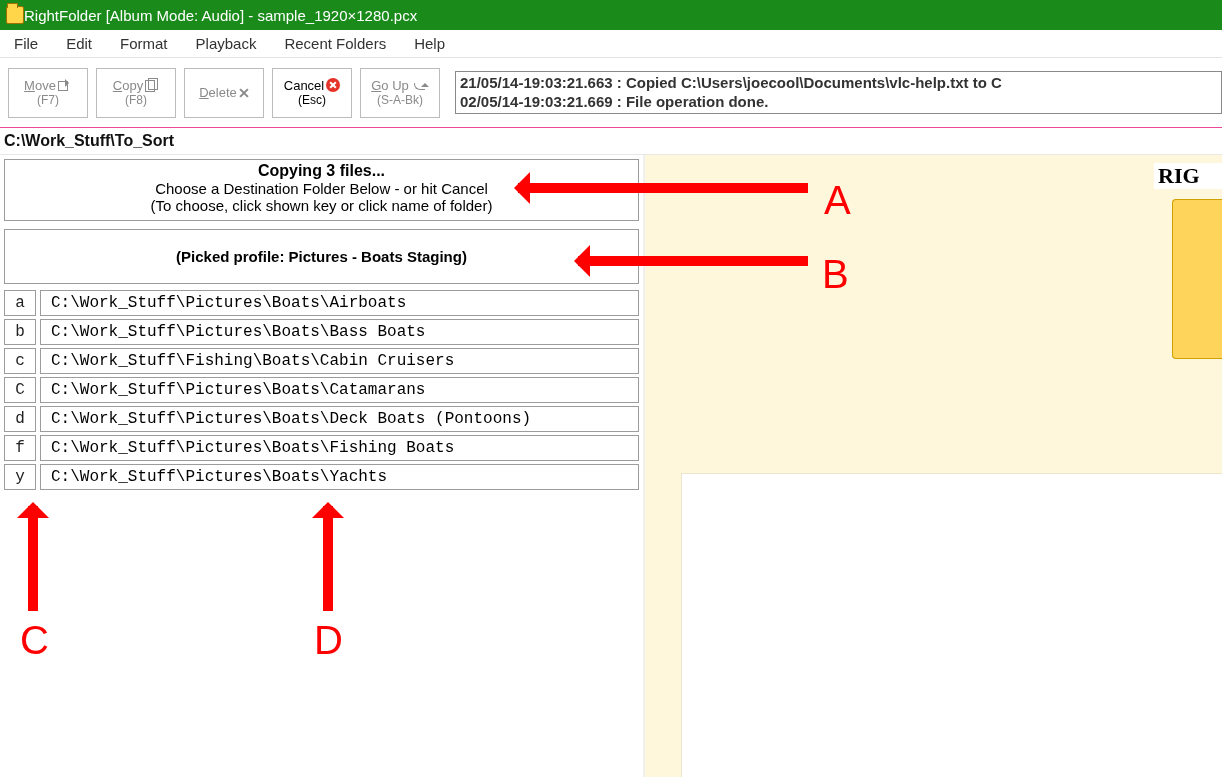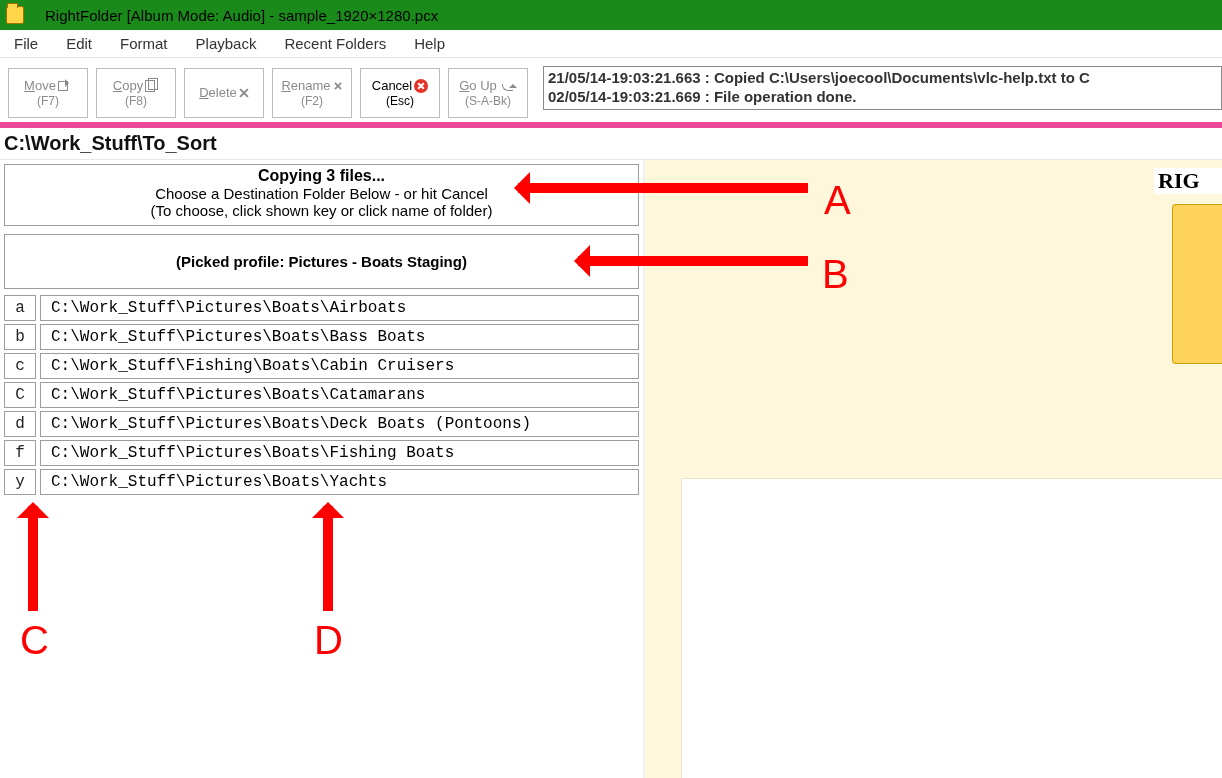--- a/index.html
+++ b/index.html
@@ -11,25 +11,25 @@
     width: 1222px;
     height: 778px;
     overflow: hidden;
     position: relative;
   }
 
   
   .titlebar {
     height: 30px;
     background: #1a8b1a;
-    color: #000000;
+    color: #ffffff;
     display: flex;
     align-items: center;
     padding: 0 6px;
-    gap: 21px;
+    gap: 0;
   }
   .app-icon {
     width: 18px; height: 18px;
     background: #ffd54a;
     border: 1px solid #a07000;
     border-radius: 2px;
     position: relative;
     flex: 0 0 18px;
   }
   .app-icon::before {
@@ -57,22 +57,22 @@
   .menubar .menu-item {
     padding: 3px 10px;
     color: #333;
     font-size: 15px;
     cursor: default;
   }
 
   
   .toolbar-row {
     display: flex;
-    align-items: flex-start;
-    border-bottom: 6px solid #ec4899;
+    align-items: center;
+    border-bottom: 1px solid #ec4899;
     background: #fff;
     height: 70px;
   }
   .toolbar-left {
     display: flex;
     gap: 8px;
     padding: 10px 8px;
     align-items: center;
   }
   .tool-btn {
@@ -170,21 +170,21 @@
     line-height: 1.25;
   }
 
   
   .current-path {
     background: #fff;
     padding: 4px 4px;
     border-bottom: 1px solid #e8e8e8;
     font-weight: bold;
     font-family: Arial, sans-serif;
-    font-size: 20px;
+    font-size: 16px;
     color:#111;
   }
 
   
   .main-split {
     display: flex;
     height: calc(100% - 30px - 28px - 70px - 28px);
     background:#fff;
   }
   .left-pane {
@@ -362,27 +362,20 @@
       <span class="sub">(F8)</span>
     </div>
 
     <div class="tool-btn">
       <span class="row1">
         <span><span class="underline">D</span><span>elete</span></span>
         <span class="icon-x"></span>
       </span>
     </div>
 
-    <div class="tool-btn">
-      <span class="row1">
-        <span><span class="underline">R</span><span>ename</span></span>
-        <span class="icon-x" style="transform:scale(0.8)"></span>
-      </span>
-      <span class="sub">(F2)</span>
-    </div>
 
     <div class="tool-btn enabled">
       <span class="row1">
         <span>Cancel</span>
         <span class="icon-cancel">
             <span class="icon-x"></span>
           </span>
       </span>
       <span class="sub">(Esc)</span>
     </div>

